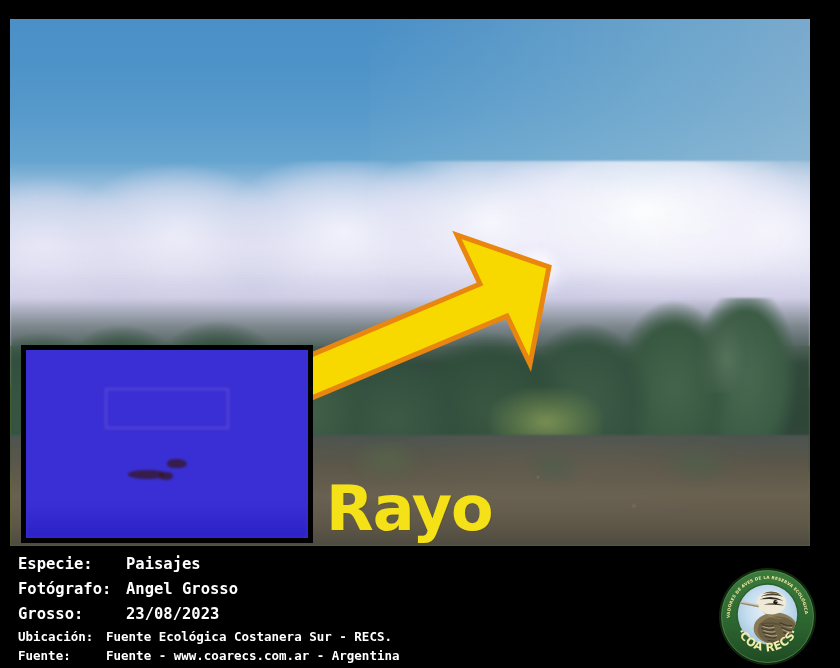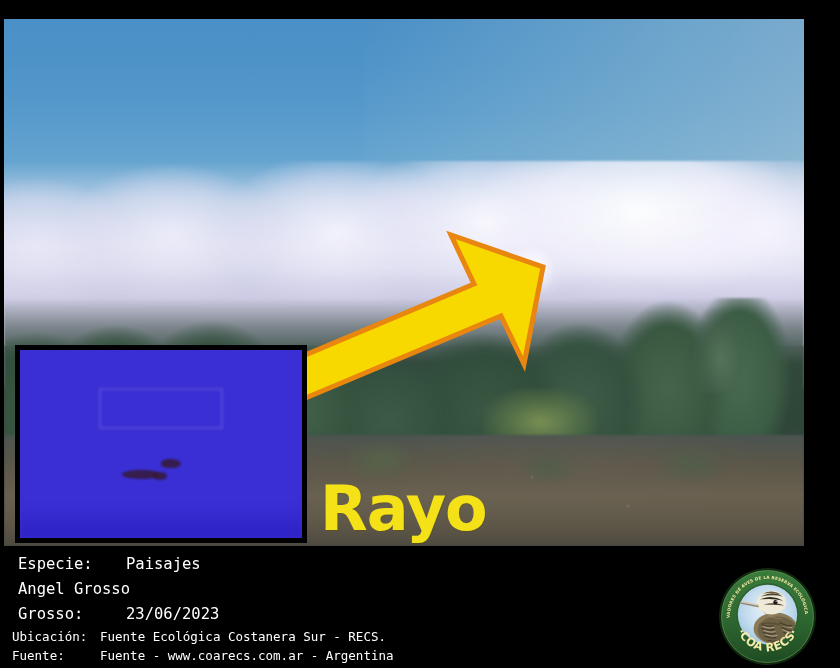--- a/index.html
+++ b/index.html
@@ -15,26 +15,26 @@
   #root {
     position: relative;
     width: 840px;
     height: 668px;
     background: #000000;
   }
 
   
   #photo-frame {
     position: absolute;
-    left: 4px;
+    left: 10px;
     top: 19px;
     width: 800px;
     height: 527px;
     overflow: hidden;
-    background: #404040;
+    background: #4d7c0f;
   }
 
   
   .sky {
     position: absolute;
     left: 0; top: 0;
     width: 100%;
     height: 62%;
     background:
       linear-gradient(180deg,
@@ -245,30 +245,31 @@
     left: 0;
     top: 552px;
     width: 700px;
     height: 116px;
     color: #ffffff;
   }
   .cap-row {
     display: flex;
     align-items: flex-start;
     white-space: pre;
+    font-weight: bold;
   }
   .cap-row.big {
     font-size: 15.5px;
     line-height: 25px;
     padding-left: 18px;
   }
   .cap-row.small {
     font-size: 12.5px;
     line-height: 19px;
-    padding-left: 12px;
+    padding-left: 18px;
   }
   .cap-row.big .cap-key   { width: 108px; flex: 0 0 108px; }
   .cap-row.small .cap-key { width: 88px;  flex: 0 0 88px; }
   .cap-key, .cap-val { font-family: "DejaVu Sans Mono", monospace; }
 
   
   #logo {
     position: absolute;
     left: 718px;
     top: 567px;
@@ -317,26 +318,27 @@
   </div>
 
   <div id="caption">
 
     <div class="cap-row big">
       <span class="cap-key">Especie:</span>
       <span class="cap-val">Paisajes</span>
     </div>
 
     <div class="cap-row big">
+      <span class="cap-key">Fotógrafo:</span>
       <span class="cap-val">Angel Grosso</span>
     </div>
 
     <div class="cap-row big">
       <span class="cap-key">Grosso:</span>
-      <span class="cap-val">23/06/2023</span>
+      <span class="cap-val">23/08/2023</span>
     </div>
 
     <div class="cap-row small">
       <span class="cap-key">Ubicación:</span>
       <span class="cap-val">Fuente Ecológica Costanera Sur - RECS.</span>
     </div>
 
     <div class="cap-row small">
       <span class="cap-key">Fuente:</span>
       <span class="cap-val">Fuente - www.coarecs.com.ar - Argentina</span>

